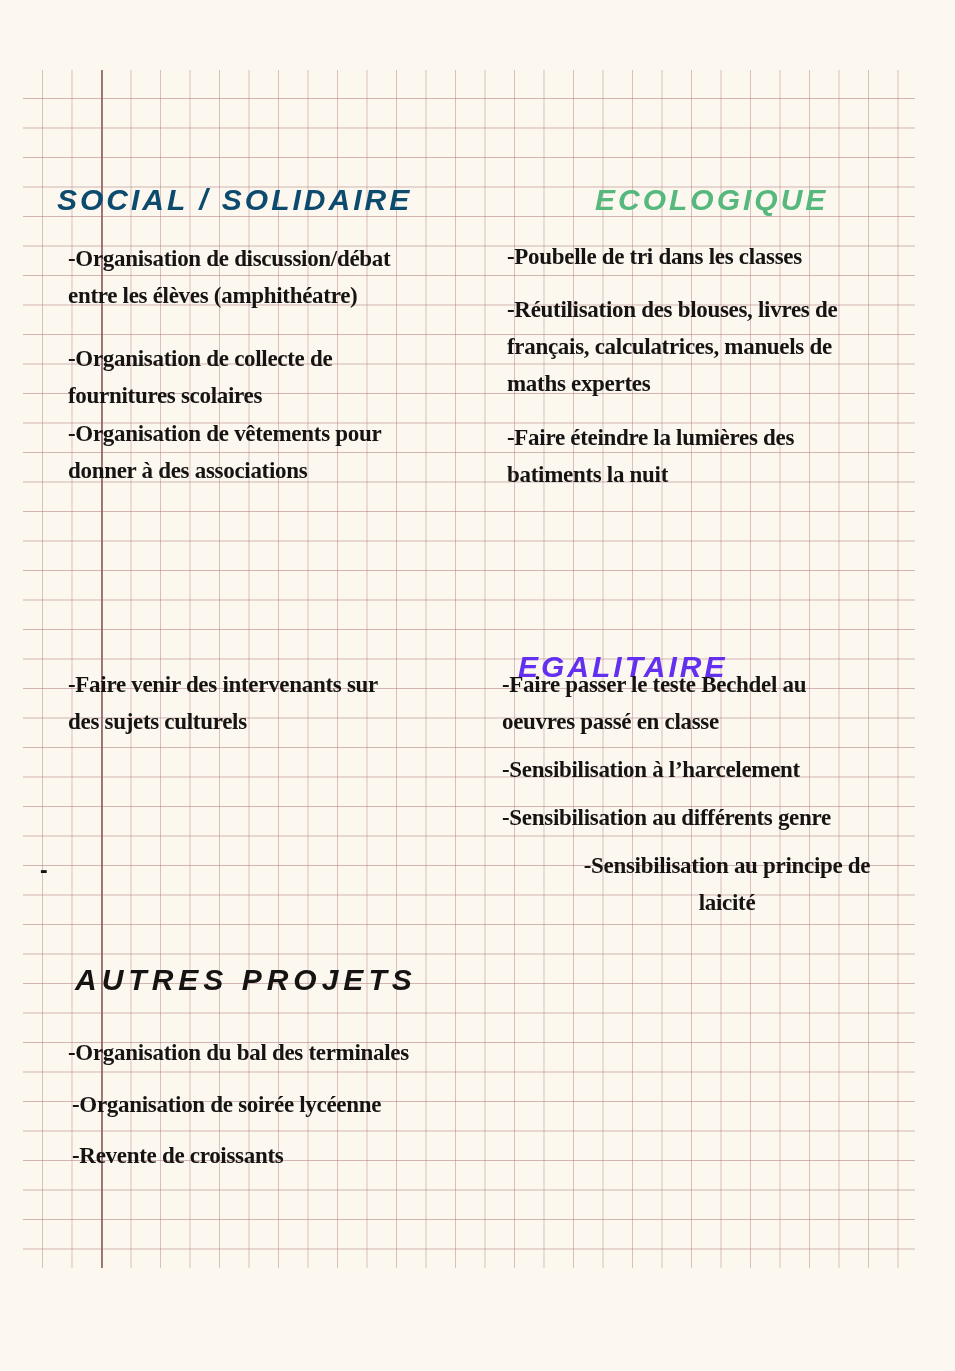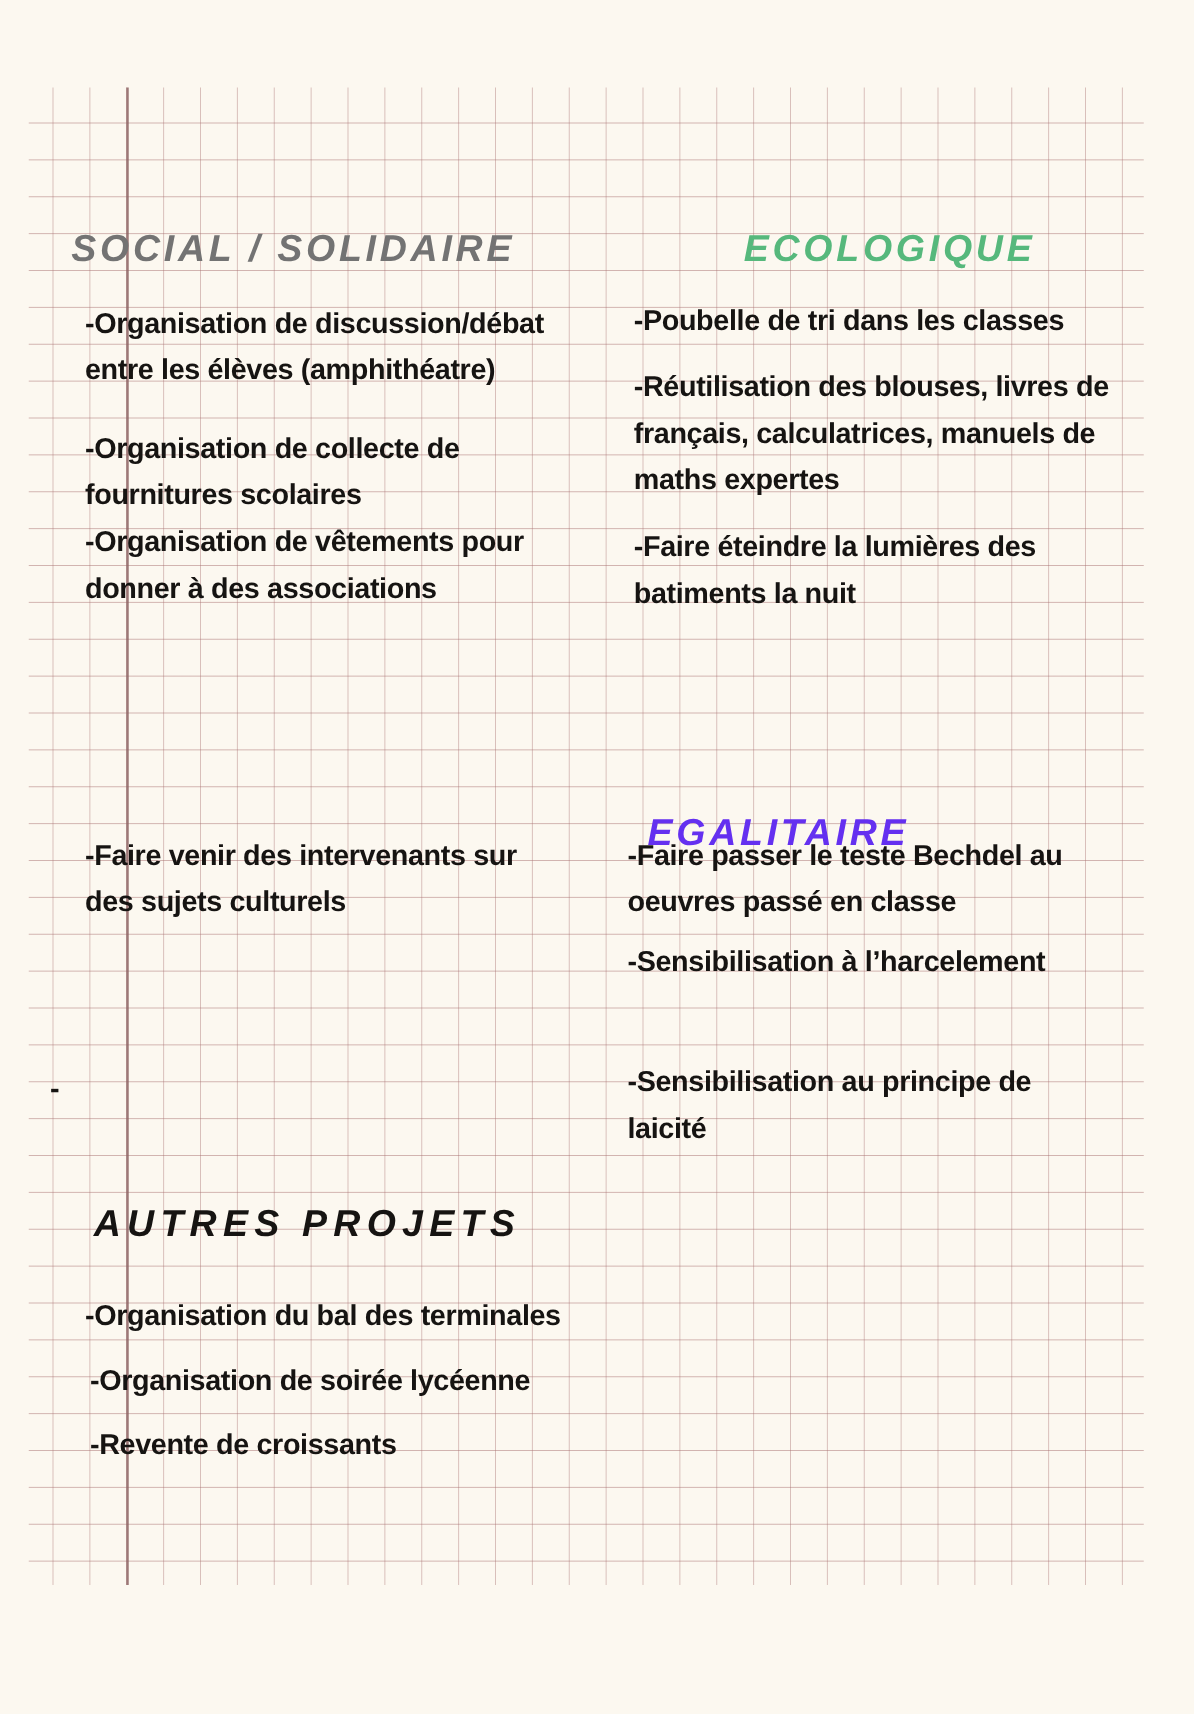--- a/index.html
+++ b/index.html
@@ -38,29 +38,29 @@
     position:absolute;
     margin:0;
     font-family:"Liberation Sans", sans-serif;
     font-style:italic;
     font-weight:700;
     font-size:30px;
     line-height:40px;
     letter-spacing:3px;
     white-space:nowrap;
   }
-  .title.social{color:#737373;}
+  .title.social{color:#0c4a6e;}
   .title.eco{color:#56b87c;}
   .title.ega{color:#6430f0;}
   .title.autres{color:#161412;letter-spacing:5px;}
   .item{
     position:absolute;
     margin:0;
     color:#161412;
-    font-family:Liberation Sans, sans-serif;
+    font-family:Liberation Serif, serif;
     font-weight:700;
     font-size:23px;
     line-height:37px;
     letter-spacing:-0.3px;
     white-space:pre-line;
   }
   .stray{
     position:absolute;
     left:40px;top:852px;
     color:#161412;
@@ -95,21 +95,22 @@
 maths expertes</p>
   <p class="item" style="left:507px;top:238px;width:448px;">-Poubelle de tri dans les classes</p>
   <p class="item" style="left:507px;top:419px;width:448px;">-Faire éteindre la lumières des
 batiments la nuit</p>
 
   <h2 class="title ega" style="left:518px;top:607px;margin-top:40px;">EGALITAIRE</h2>
 
   <p class="item" style="left:502px;top:666px;width:450px;">-Faire passer le teste Bechdel au
 oeuvres passé en classe</p>
   <p class="item" style="left:502px;top:751px;width:450px;">-Sensibilisation à l’harcelement</p>
-  <p class="item" style="left:502px;top:847px;width:450px;">-Sensibilisation au principe de
+  <p class="item" style="left:502px;top:799px;width:450px;">-Sensibilisation au différents genre</p>
+  <p class="item" style="left:502px;top:847px;width:450px;text-align:center;">-Sensibilisation au principe de
 laicité</p>
 
   <h2 class="title autres" style="left:75px;top:960px;">AUTRES PROJETS</h2>
 
   <p class="item" style="left:68px;top:1034px;width:460px;">-Organisation du bal des terminales</p>
   <p class="item" style="left:72px;top:1086px;width:460px;">-Organisation de soirée lycéenne</p>
   <p class="item" style="left:72px;top:1137px;width:460px;">-Revente de croissants</p>
 
   <span class="stray">-</span>
 

